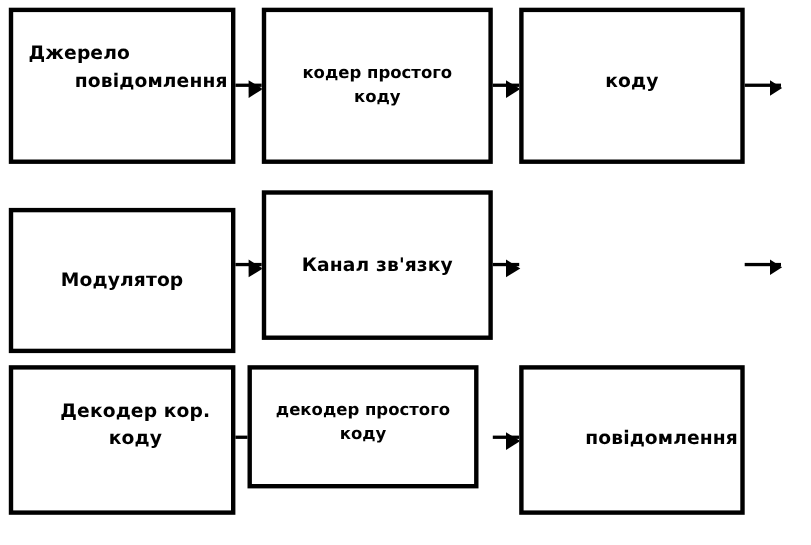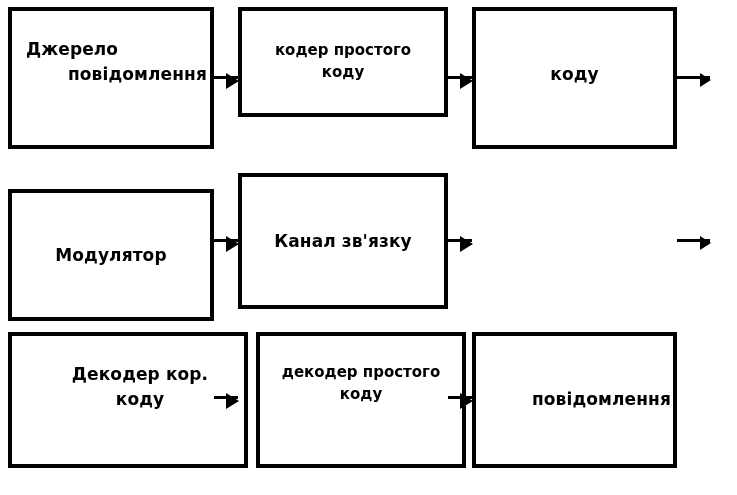--- a/index.html
+++ b/index.html
@@ -76,21 +76,21 @@
 <body>
 
 <div id="diagram">
 
   <div class="box align-left w-bold v-upper indent2" style="left:8px; top:7px; width:206px; height:142px;">
     <div class="box-text"><span class="line1">Джерело</span><br><span class="line2">повідомлення</span></div>
   </div>
 
   <div class="arrow short" style="left:214px; top:76px; width:24px;"></div>
 
-  <div class="box align-center w-semi" style="left:238px; top:7px; width:210px; height:110px;">
+  <div class="box align-center w-semi" style="left:238px; top:7px; width:210px; height:142px;">
     <div class="box-text"><span class="line1">кодер простого</span><br><span class="line2">коду</span></div>
   </div>
 
   <div class="arrow short" style="left:448px; top:76px; width:24px;"></div>
 
   <div class="box align-center w-bold v-upper" style="left:472px; top:7px; width:205px; height:142px;">
     <div class="box-text"><br><span class="line2">коду</span></div>
   </div>
 
   <div class="arrow" style="left:677px; top:76px; width:33px;"></div>
@@ -103,27 +103,27 @@
 
   <div class="box align-center w-bold" style="left:238px; top:173px; width:210px; height:136px;">
     <div class="box-text">Канал зв'язку</div>
   </div>
 
   <div class="arrow short" style="left:448px; top:239px; width:24px;"></div>
 
 
   <div class="arrow" style="left:677px; top:239px; width:33px;"></div>
 
-  <div class="box align-center w-bold v-upper" style="left:8px; top:332px; width:240px; height:136px;padding-left:24px;">
+  <div class="box align-center w-bold v-upper" style="left:8px; top:332px; width:206px; height:136px;padding-left:24px;">
     <div class="box-text"><span class="line1">Декодер кор.</span><br><span class="line2">коду</span></div>
   </div>
 
   <div class="arrow short" style="left:214px; top:396px; width:24px;"></div>
 
-  <div class="box align-center w-semi v-upper" style="left:256px; top:332px; width:210px; height:136px;">
+  <div class="box align-center w-semi v-upper" style="left:225px; top:332px; width:210px; height:112px;">
     <div class="box-text"><span class="line1">декодер простого</span><br><span class="line2">коду</span></div>
   </div>
 
   <div class="arrow short" style="left:448px; top:396px; width:24px;"></div>
 
   <div class="box align-left w-bold v-upper indent2" style="left:472px; top:332px; width:205px; height:136px;">
     <div class="box-text"><br><span class="line2">повідомлення</span></div>
   </div>
 
 </div>

